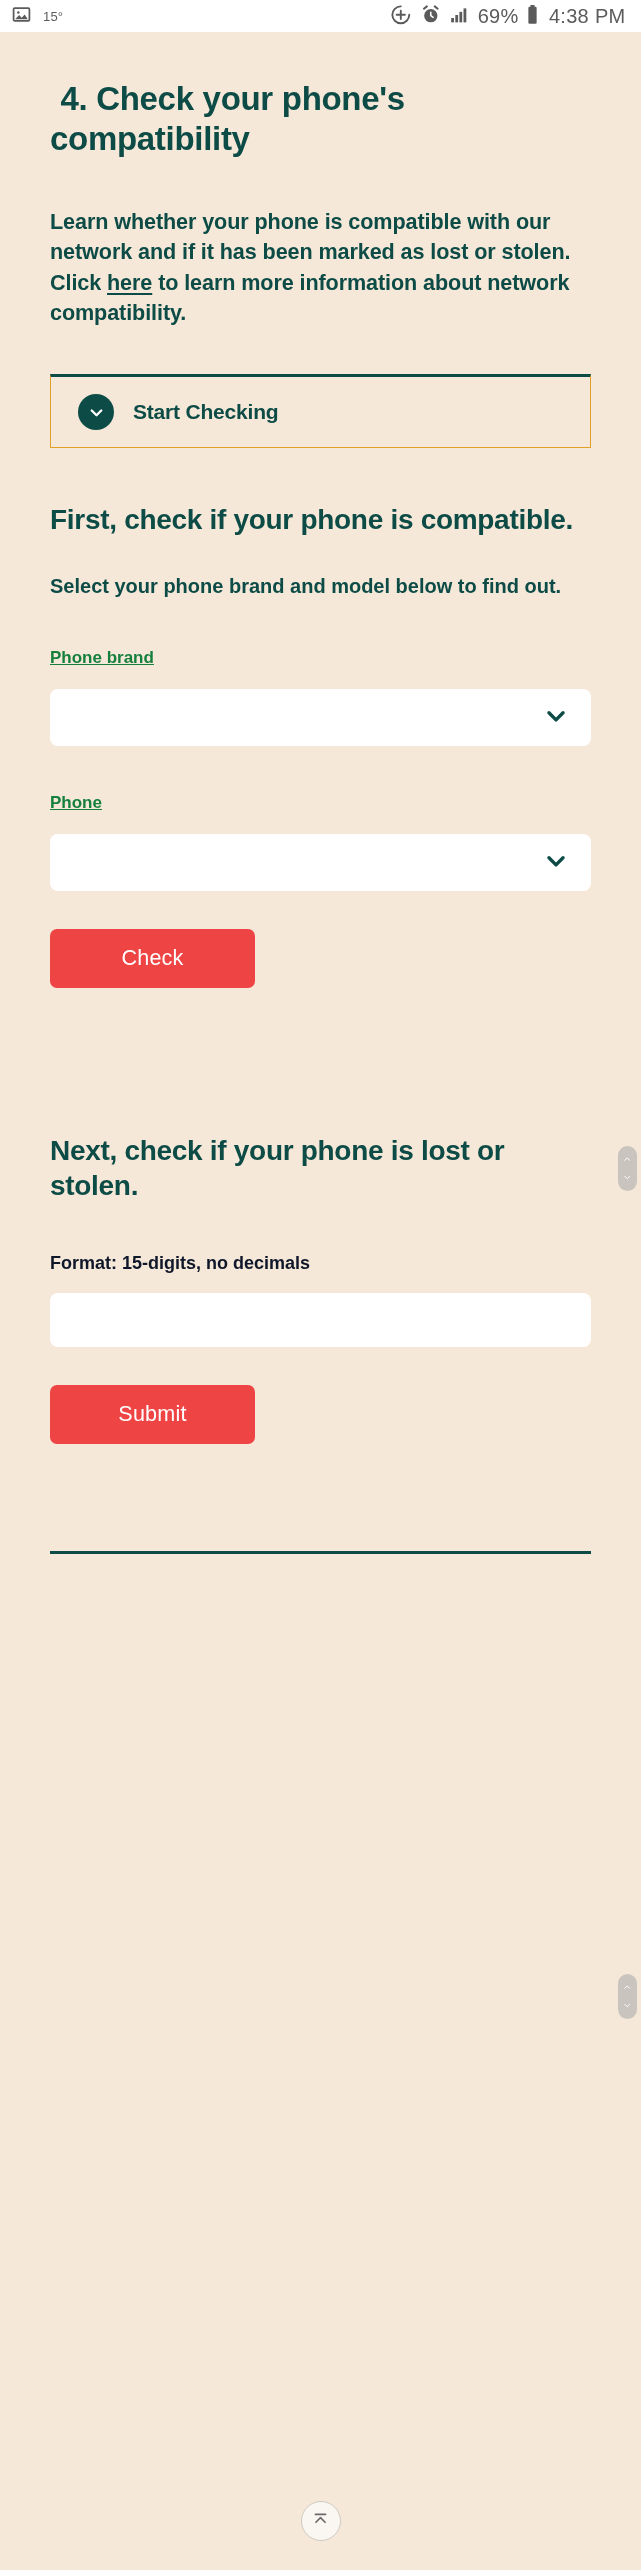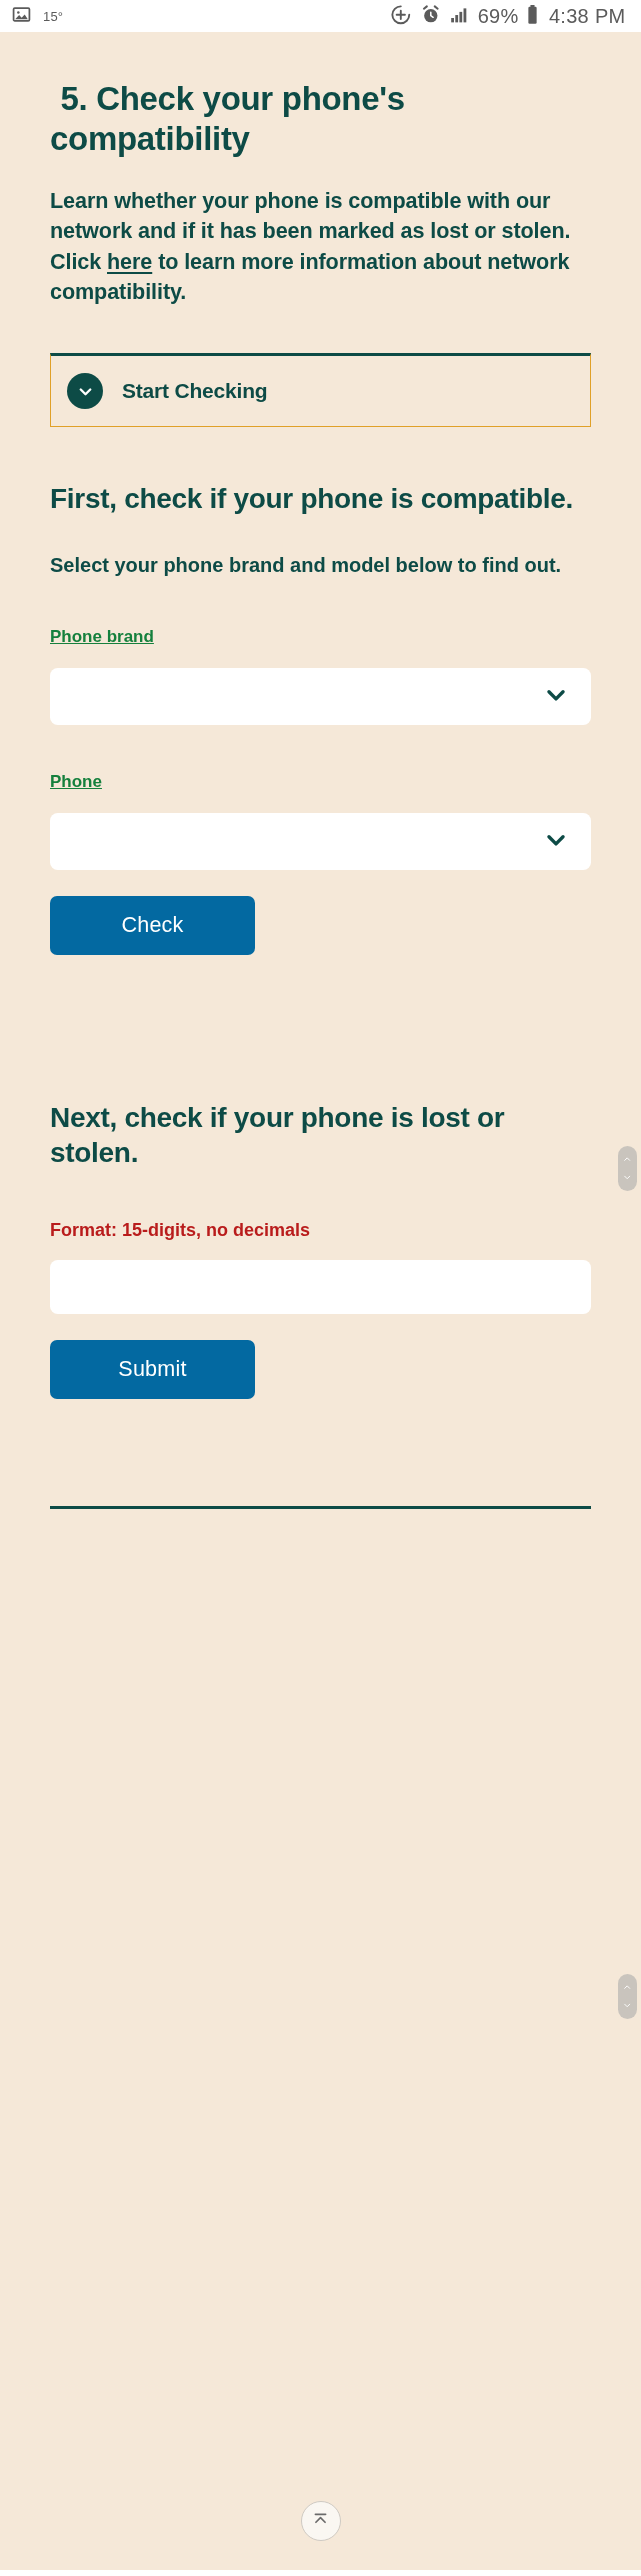--- a/index.html
+++ b/index.html
@@ -56,39 +56,39 @@
     letter-spacing: -0.3px;
     padding-top: 47px;
     text-indent: 10.4px;
   }
 
   .body-copy {
     font-size: 21.6px;
     line-height: 1.42;
     font-weight: 700;
     color: #0d4b46;
-    margin-top: 26px;
+    margin-top: 47px;
     letter-spacing: -0.1px;
   }
   .inline-link {
     color: #0d4b46;
     text-decoration: underline;
     text-underline-offset: 2.6px;
   }
 
   
   .accordion {
     margin-top: 45px;
     height: 74px;
     border: 1.7px solid #e0a028;
     border-top: 3.5px solid #0d4b46;
     background: #f5e8d8;
     display: flex;
     align-items: center;
-    padding-left: 16px;
+    padding-left: 27px;
     gap: 19px;
   }
   .chev-circle {
     width: 36px;
     height: 36px;
     border-radius: 50%;
     background: #0d4b46;
     display: flex;
     align-items: center;
     justify-content: center;
@@ -133,41 +133,41 @@
     border: none;
     border-radius: 7.8px;
     display: flex;
     align-items: center;
     justify-content: flex-end;
     padding-right: 22.4px;
     width: 100%;
   }
 
   .btn {
-    margin-top: 26px;
+    margin-top: 38px;
     height: 59px;
     width: 205px;
-    background: #0369a1;
+    background: #ef4444;
     border: none;
     border-radius: 7px;
     color: #ffffff;
     font-family: "Liberation Sans", sans-serif;
     font-size: 21.6px;
     font-weight: 400;
     letter-spacing: 0.2px;
     cursor: pointer;
   }
 
   .sec-two { margin-top: 145px; }
   .sec-two .sub-copy { margin-top: 38px; }
 
   .format-label {
     font-size: 18px;
     font-weight: 700;
-    color: #b91c1c;
+    color: #0f172a;
     margin-top: 50px;
   }
   .text-input {
     margin-top: 19px;
     height: 54px;
     width: 100%;
     background: #ffffff;
     border: none;
     border-radius: 7.8px;
     padding: 0 17.3px;
@@ -257,21 +257,21 @@
           <rect x="3.6" y="1.2" width="4.8" height="2" rx=".6" fill="#5b5b5b"></rect>
           <rect x="1.4" y="3" width="9.2" height="19" rx="1.4" fill="#5b5b5b"></rect>
         </svg>
     </span>
     <span class="sb-time">4:38 PM</span>
   </div>
 </div>
 
 <div class="page">
 
-  <h1 class="h1">5. Check your phone's compatibility</h1>
+  <h1 class="h1">4. Check your phone's compatibility</h1>
 
   <p class="body-copy">
     <span>Learn whether your phone is compatible with our network and if it has been marked as lost or stolen. Click </span><a class="inline-link" href="#">here</a><span> to learn more information about network compatibility.</span>
   </p>
 
   <div class="accordion">
     <span class="chev-circle">
       <svg width="19" height="19" viewBox="0 0 24 24">
           <path d="M6 9.5l6 6 6-6" fill="none" stroke="#ffffff" stroke-width="3" stroke-linecap="round" stroke-linejoin="round"></path>
         </svg>

